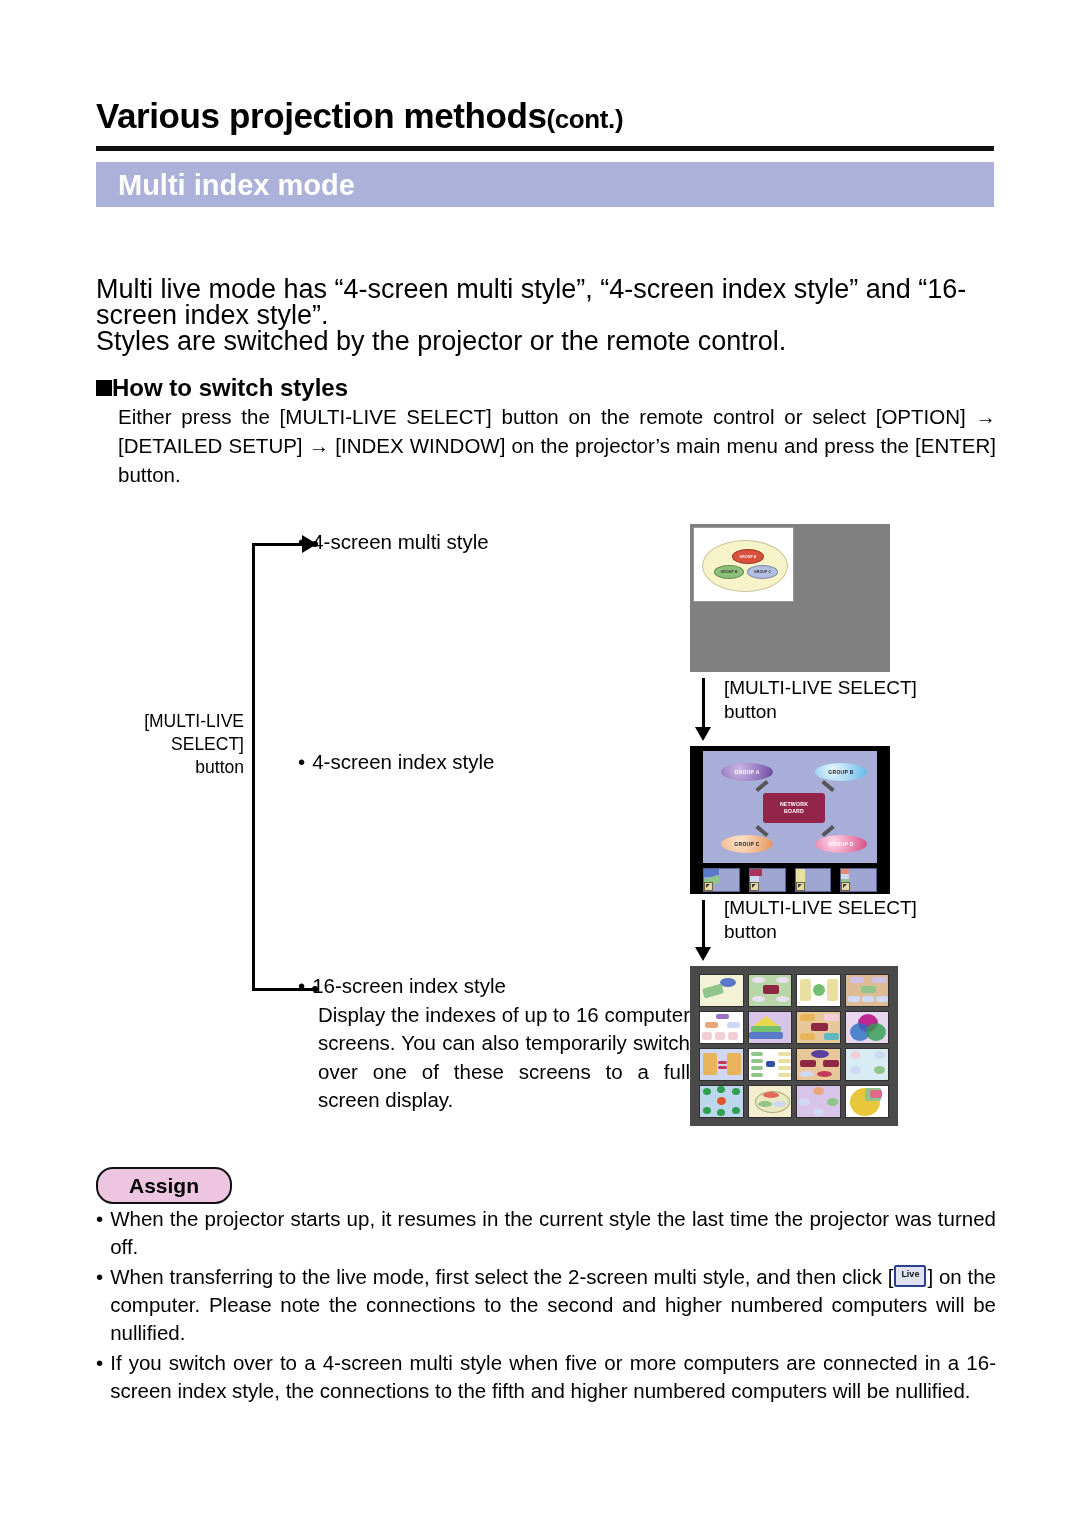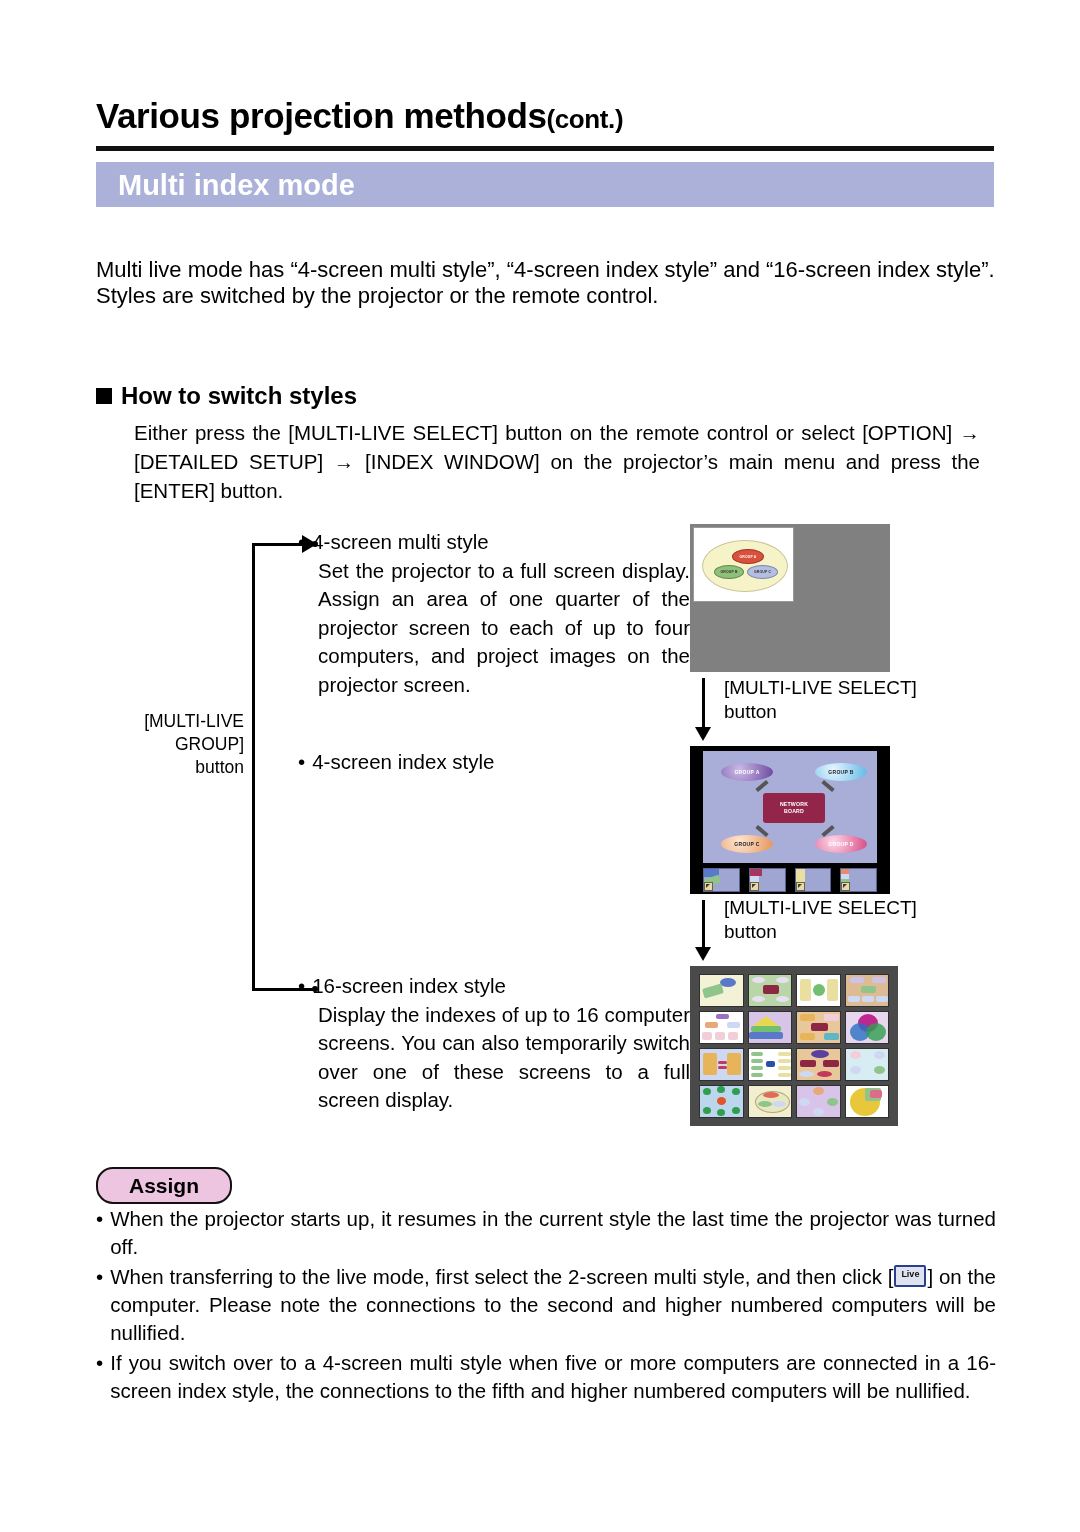--- a/index.html
+++ b/index.html
@@ -36,39 +36,39 @@
     position:absolute;left:96px;top:222px;width:898px;height:37px;
     background:#7cee7c;
   }
   .bar-green span{
     position:absolute;left:22px;top:3px;
     font-size:26px;font-weight:bold;color:#ffffff;
   }
 
   
   .intro{
-    position:absolute;left:96px;top:257px;width:900px;
-    font-size:22px;line-height:26px;
+    position:absolute;left:96px;top:276px;width:900px;
+    font-size:27px;line-height:26px;
   }
   .intro p{margin:0;}
 
   
   .subhead{
-    position:absolute;left:96px;top:382px;
+    position:absolute;left:96px;top:374px;
     font-size:24px;font-weight:bold;
-    display:flex;align-items:center;gap:9px;
+    display:flex;align-items:center;gap:0;
   }
   .sq{display:inline-block;width:16px;height:16px;background:#000;}
 
   .para-indent{
     position:absolute;left:118px;top:402px;width:878px;
     font-size:20.5px;line-height:29px;
     text-align:justify;
   }
-  .para-indent p{margin:16px;}
+  .para-indent p{margin:0;}
 
   
   .diagram{position:absolute;left:96px;top:520px;width:900px;height:630px;}
 
   
   .left-label{
     position:absolute;left:8px;top:190px;width:140px;
     text-align:right;font-size:17.5px;line-height:23px;
   }
 
@@ -239,37 +239,36 @@
     <span>How to switch styles</span>
   </div>
   <div class="para-indent">
     <p>Either press the [MULTI-LIVE SELECT] button on the remote control or select [OPTION] → [DETAILED SETUP] → [INDEX WINDOW] on the projector’s main menu and press the [ENTER] button.</p>
   </div>
 
   <div class="diagram">
 
     <div class="left-label">
       <div>[MULTI-LIVE</div>
-      <div>GROUP]</div>
+      <div>SELECT]</div>
       <div>button</div>
     </div>
 
     <div class="conn-v"></div>
     <div class="conn-h-top"></div>
     <div class="arrowhead"></div>
     <div class="conn-h-bot"></div>
     <div class="dot" style="left:216px;top:21px;"></div>
     <div class="dot" style="left:216px;top:466px;"></div>
 
     <div class="bullet-block" style="left:202px;top:8px;">
       <div class="bt">
         <span class="b">•</span>
         <span>4-screen multi style</span>
       </div>
-      <div class="body">Set the projector to a full screen display. Assign an area of one quarter of the projector screen to each of up to four computers, and project images on the projector screen.</div>
     </div>
 
     <div class="bullet-block" style="left:202px;top:228px;">
       <div class="bt">
         <span class="b">•</span>
         <span>4-screen index style</span>
       </div>
     </div>
 
     <div class="bullet-block" style="left:202px;top:452px;">

